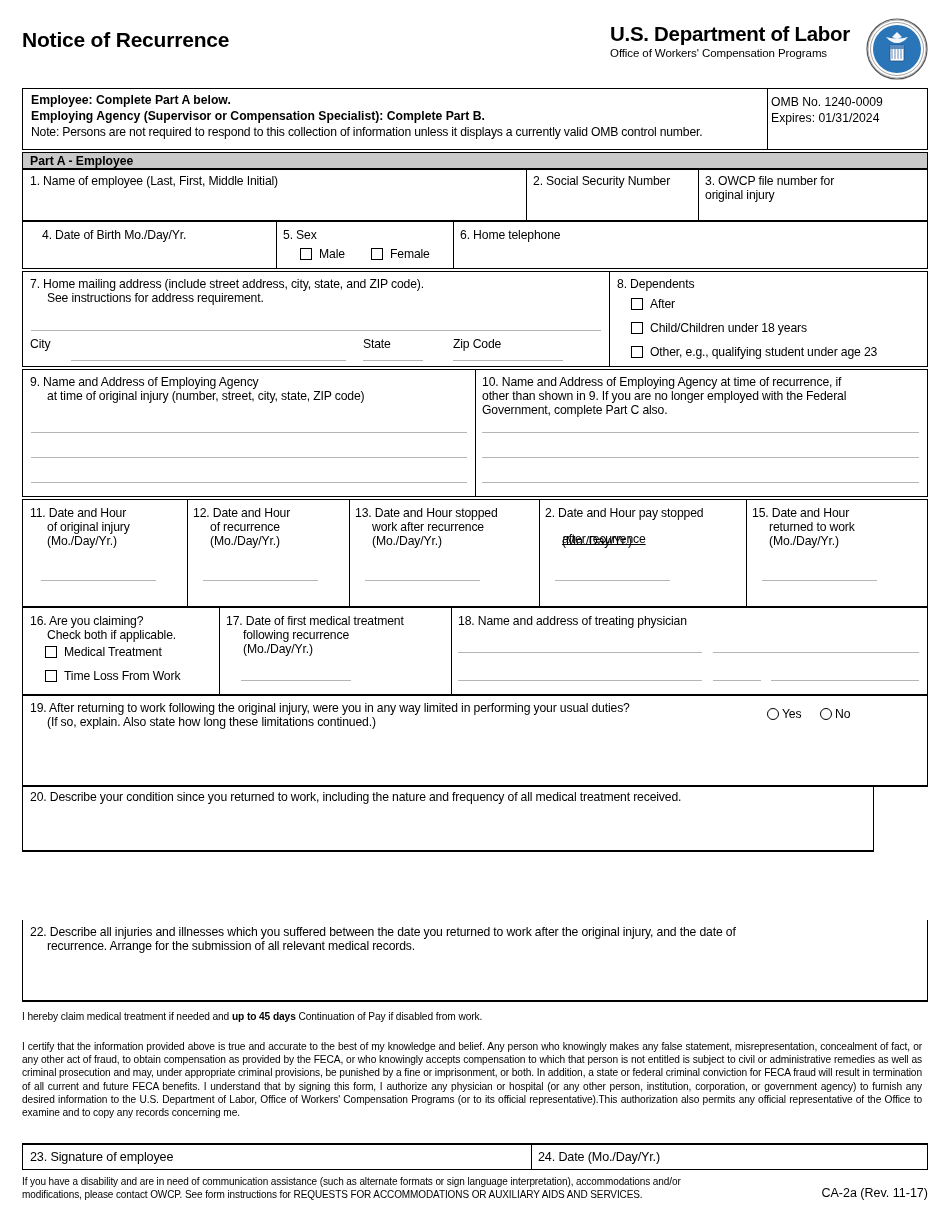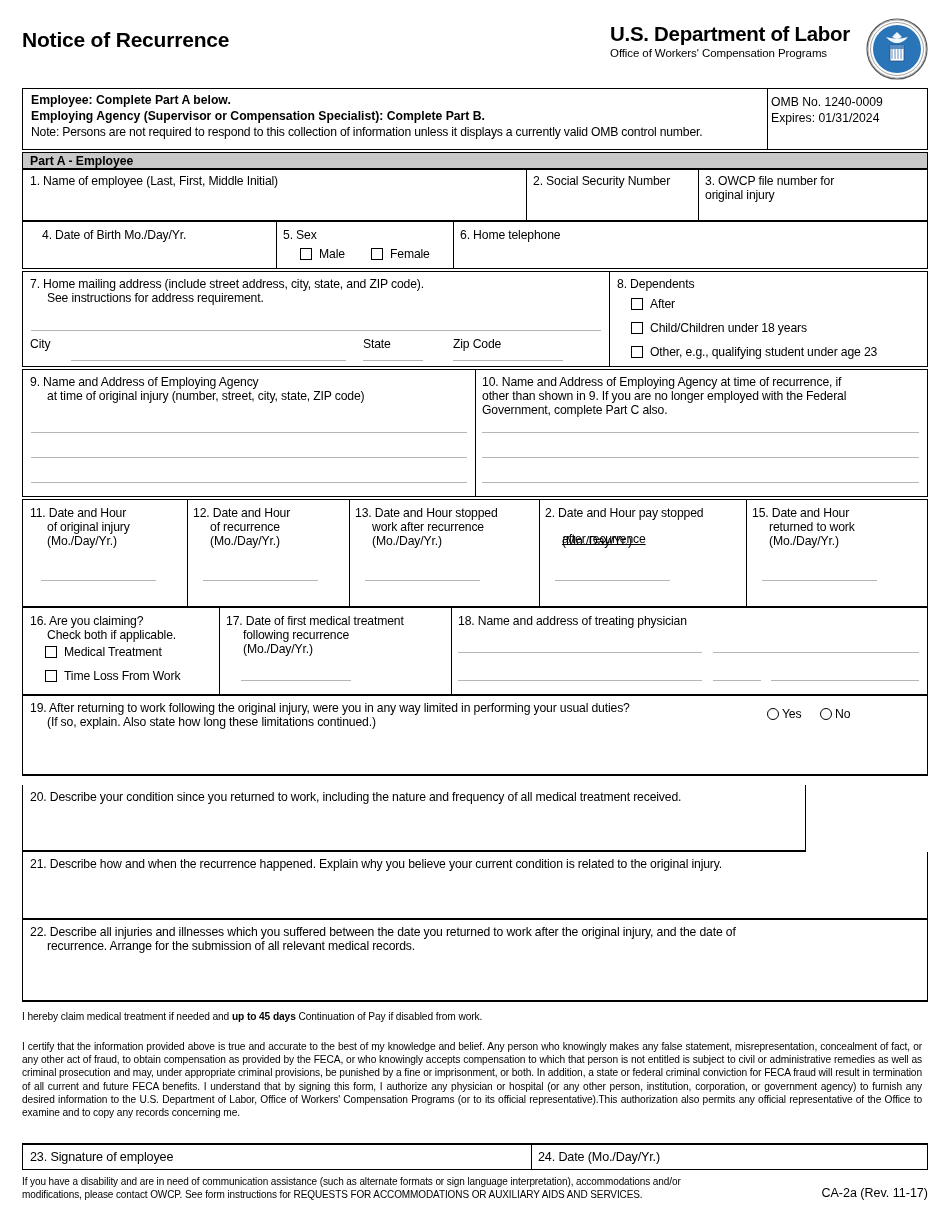--- a/index.html
+++ b/index.html
@@ -252,38 +252,35 @@
     <div class="rule" style="left:218px; top:72px; width:110px;"></div>
 
     <div class="lbl" style="left:435px; top:6px;">18. Name and address of treating physician</div>
     <div class="rule" style="left:435px; top:44px; width:244px;"></div>
     <div class="rule" style="left:690px; top:44px; width:206px;"></div>
     <div class="rule" style="left:435px; top:72px; width:244px;"></div>
     <div class="rule" style="left:690px; top:72px; width:48px;"></div>
     <div class="rule" style="left:748px; top:72px; width:148px;"></div>
   </div>
 
-  <div class="box" style="left:22px; top:695px; width:906px; height:81px; border-bottom:2px solid #000;">
+  <div class="box" style="left:22px; top:695px; width:906px; height:92px; border-bottom:2px solid #000;">
     <div class="lbl" style="left:7px; top:5px;">19. After returning to work following the original injury, were you in any way limited in performing your usual duties?</div>
     <div class="lbl" style="left:24px; top:19px;">(If so, explain. Also state how long these limitations continued.)</div>
     <div class="radio" style="left:744px; top:12px;"></div>
     <div class="lbl" style="left:759px; top:11px;">Yes</div>
     <div class="radio" style="left:797px; top:12px;"></div>
     <div class="lbl" style="left:812px; top:11px;">No</div>
   </div>
   <textarea style="position: absolute; left: 28px; top: 725px; width: 700px; height: 56px; border: none; background: transparent; resize: none; font-family: &quot;Liberation Sans&quot;, sans-serif; font-size: 12px;"></textarea>
 
-  <div class="box" style="left:22px; top:785px; width:784px; height:67px; border-top:none; border-bottom:2px solid #000;">
+  <div class="box" style="left:22px; top:785px; width:852px; height:67px; border-top:none; border-bottom:2px solid #000;">
     <div class="lbl" style="left:7px; top:5px;">20. Describe your condition since you returned to work, including the nature and frequency of all medical treatment received.</div>
   </div>
   <textarea style="position: absolute; left: 28px; top: 805px; width: 890px; height: 44px; border: none; background: transparent; resize: none; font-family: &quot;Liberation Sans&quot;, sans-serif; font-size: 12px;"></textarea>
 
-  <div class="box" style="left:22px; top:852px; width:906px; height:68px; border-top:none; border-bottom:2px solid #000;">
-    <div class="lbl" style="left:7px; top:5px;">21. Describe how and when the recurrence happened. Explain why you believe your current condition is related to the original injury.</div>
-  </div>
   <textarea style="position: absolute; left: 28px; top: 873px; width: 890px; height: 44px; border: none; background: transparent; resize: none; font-family: &quot;Liberation Sans&quot;, sans-serif; font-size: 12px;"></textarea>
 
   <div class="box" style="left:22px; top:920px; width:906px; height:82px; border-top:none; border-bottom:2px solid #000;">
     <div class="lbl" style="left:7px; top:5px;">22. Describe all injuries and illnesses which you suffered between the date you returned to work after the original injury, and the date of</div>
     <div class="lbl" style="left:24px; top:19px;">recurrence.  Arrange for the submission of all relevant medical records.</div>
   </div>
   <textarea style="position: absolute; left: 28px; top: 942px; width: 890px; height: 56px; border: none; background: transparent; resize: none; font-family: &quot;Liberation Sans&quot;, sans-serif; font-size: 12px;"></textarea>
 
   <div class="certpara" style="top:1010px;">
     <span>I hereby claim medical treatment if needed and </span><span class="bold">up to 45 days</span><span> Continuation of Pay if disabled from work.</span>

